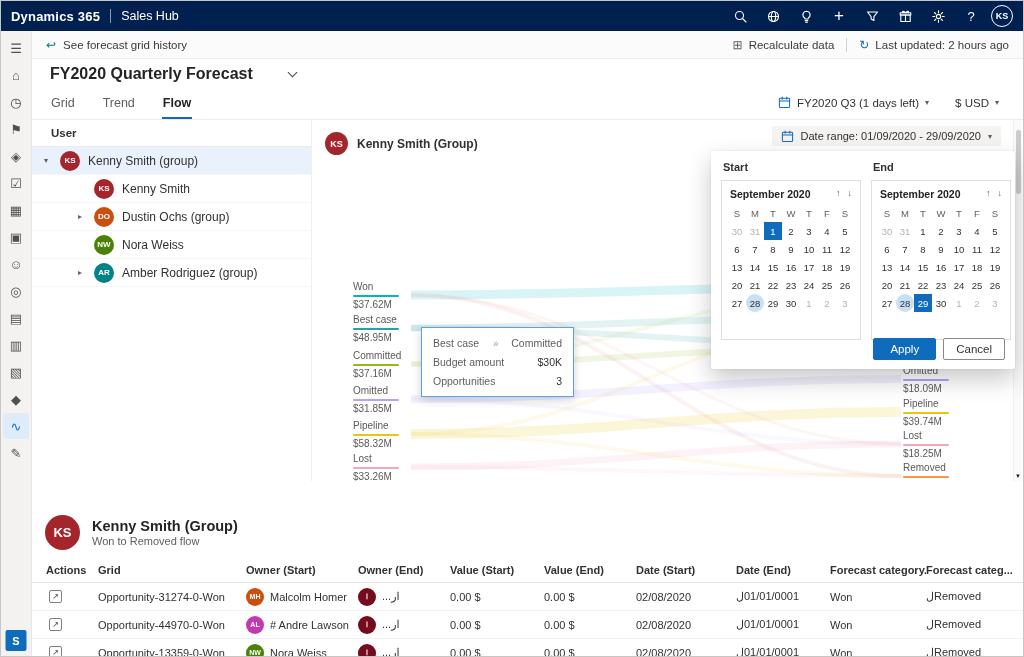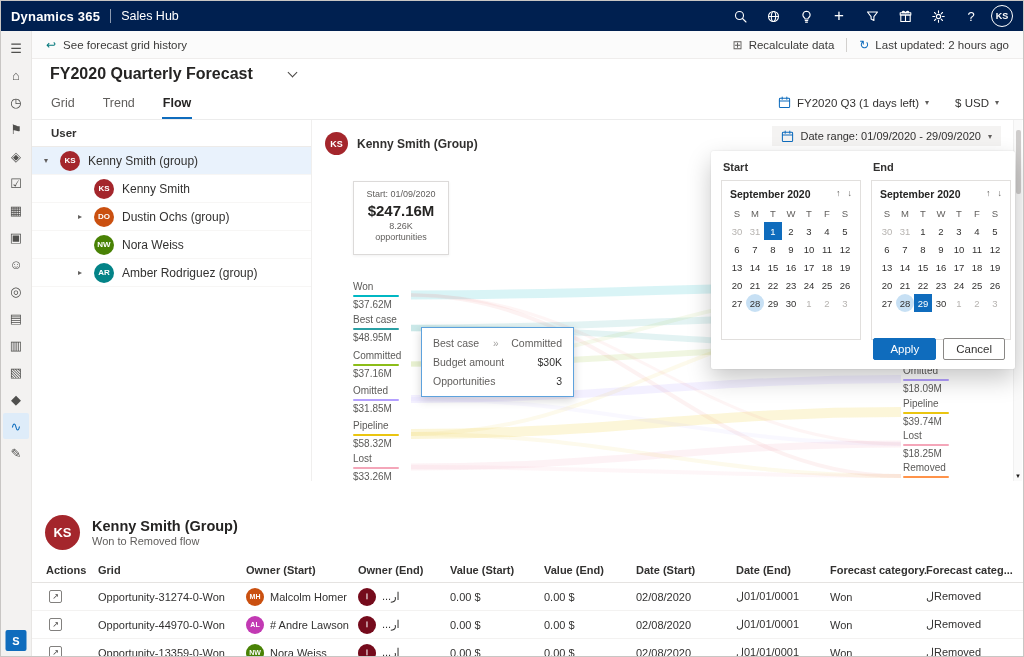--- a/index.html
+++ b/index.html
@@ -376,26 +376,20 @@
         <div class="sbar" style="background: rgb(244, 166, 185);"></div>
         <div class="sval">$18.25M</div>
       </div>
       <div class="snode" style="left: 902px; top: 461px;">
         <div class="slab">Removed</div>
         <div class="sbar" style="background: rgb(255, 147, 73);"></div>
         <div class="sval"></div>
       </div>
     </div>
 
-  <div class="startbox">
-    <div class="sb1">Start: 01/09/2020</div>
-    <div class="sb2">$247.16M</div>
-    <div class="sb3">8.26K</div>
-    <div class="sb3">opportunities</div>
-  </div>
 
   <div class="ftt">
     <div class="ttrow head">
       <span class="ttl">Best case</span>
       <span class="ttarrow">»</span>
       <span class="ttv">Committed</span>
     </div>
     <div>
         <div class="ttrow">
           <span class="ttl">Budget amount</span>

